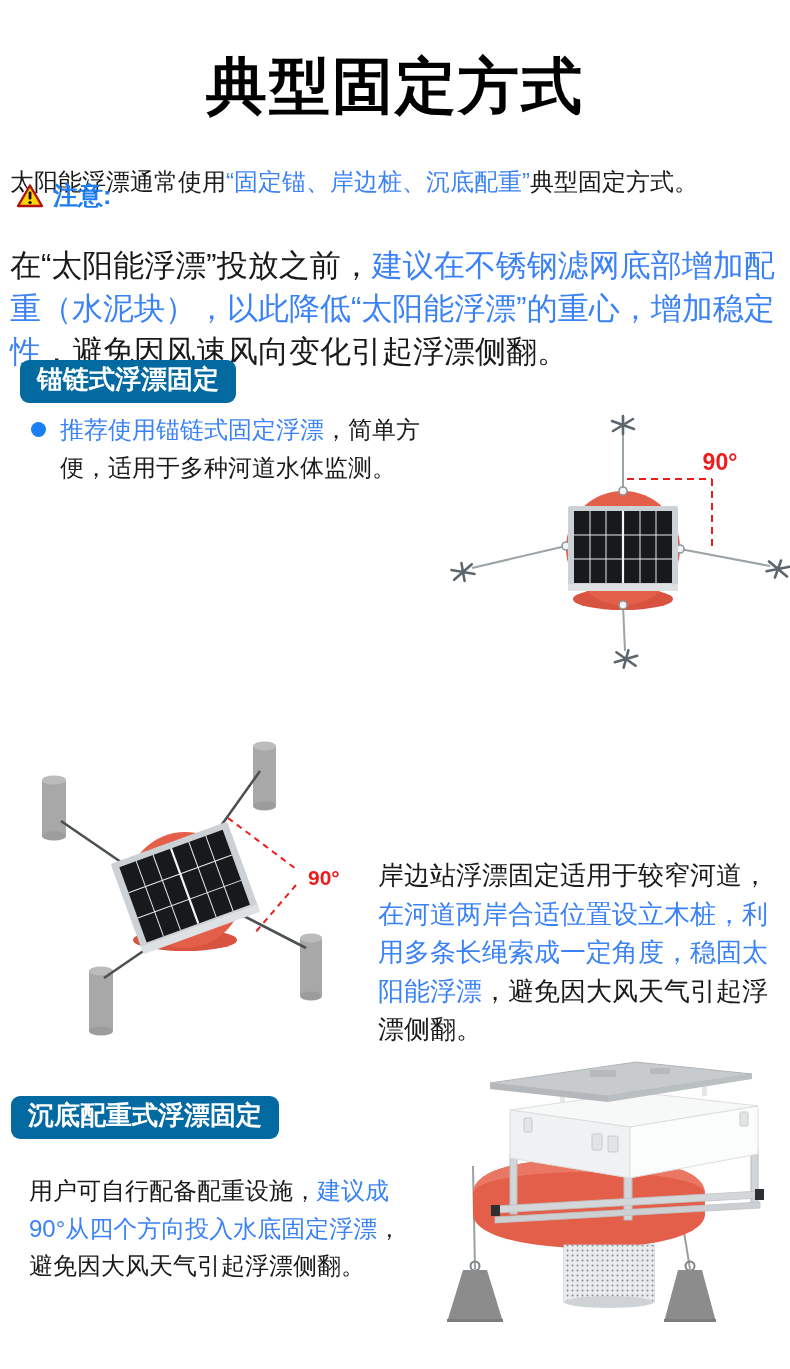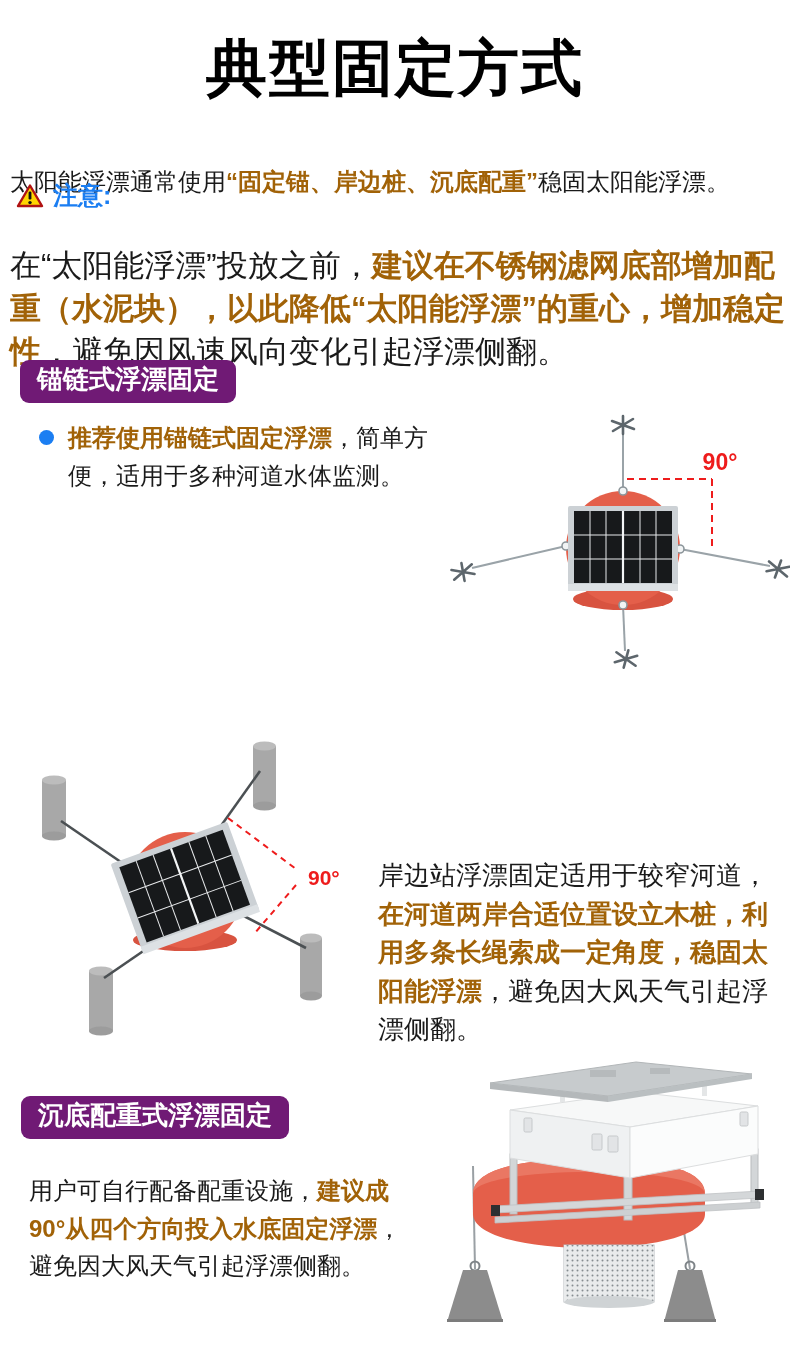--- a/index.html
+++ b/index.html
@@ -1,55 +1,55 @@
 <!DOCTYPE html>
 <html><head>
 <meta charset="utf-8">
 <style>
   html,body{margin:0;padding:0;background:#fff;}
   body{font-family:"Liberation Sans","DejaVu Sans",sans-serif;}
   .page{position:relative;width:790px;height:1369px;background:#ffffff;overflow:hidden;color:#1a1a1a;}
 
-  .title{position:absolute;top:28px;left:0;width:100%;text-align:center;
+  .title{position:absolute;top:46px;left:0;width:100%;text-align:center;
          font-size:61px;font-weight:900;color:#000;letter-spacing:2px;}
 
   .intro{position:absolute;top:141px;left:10px;width:774px;font-size:24px;line-height:34px;}
-  .blue{color:#a16207;font-weight:700;}
+  .blue{color:#3b82f6;font-weight:400;}
 
   .notice-row{position:absolute;top:179px;left:16px;display:flex;align-items:center;gap:9px;}
   .notice-label{font-size:25px;font-weight:800;color:#1b7ef2;}
 
   .notice-body{position:absolute;top:213px;left:10px;width:776px;font-size:31px;line-height:43px;}
 
-  .badge{position:absolute;background:#701a75;color:#fff;font-weight:700;font-size:26px;
+  .badge{position:absolute;background:#0369a1;color:#fff;font-weight:700;font-size:26px;
          padding:4px 17px 8px;border-radius:9px;line-height:1.2;}
   .badge-anchor{left:20px;top:360px;}
   .badge-pile{left:378px;top:778px;}
-  .badge-ballast{left:21px;top:1096px;}
+  .badge-ballast{left:11px;top:1096px;}
 
   ul.bullets{position:absolute;left:30px;top:411px;width:428px;margin:0;padding:0;list-style:none;}
-  ul.bullets li{position:relative;padding-left:30px;font-size:24px;line-height:37.5px;margin:8px;}
+  ul.bullets li{position:relative;padding-left:30px;font-size:24px;line-height:37.5px;margin:0;}
   ul.bullets .dot{position:absolute;left:1px;top:11px;width:15px;height:15px;border-radius:50%;background:#1b7ef2;}
 
   .pile-text{position:absolute;left:378px;top:830px;width:412px;font-size:26px;line-height:38.5px;}
   .ballast-text{position:absolute;left:29px;top:1148px;width:396px;font-size:24px;line-height:37.5px;}
 
   .illus{position:absolute;}
   .illus-anchor{left:440px;top:396px;}
   .illus-pile{left:3px;top:733px;}
   .illus-ballast{left:440px;top:1048px;}
 </style>
 </head>
 <body>
 
 <div class="page">
 
   <div class="title">典型固定方式</div>
 
-  <p class="intro"><span>太阳能浮漂通常使用</span><span class="blue">“固定锚、岸边桩、沉底配重”</span><span>稳固太阳能浮漂。</span></p>
+  <p class="intro"><span>太阳能浮漂通常使用</span><span class="blue">“固定锚、岸边桩、沉底配重”</span><span>典型固定方式。</span></p>
 
   <div class="notice-row">
     <svg width="28" height="26" viewBox="0 0 28 26">
       <path d="M14,2.5 L26,23 L2,23 Z" fill="#ffd400" stroke="#b01212" stroke-width="2.4" stroke-linejoin="round"></path>
       <rect x="12.6" y="8.5" width="2.8" height="8" rx="1.2" fill="#111"></rect>
       <circle cx="14" cy="19.6" r="1.7" fill="#111"></circle>
     </svg>
     <span class="notice-label">注意:</span>
   </div>
 

